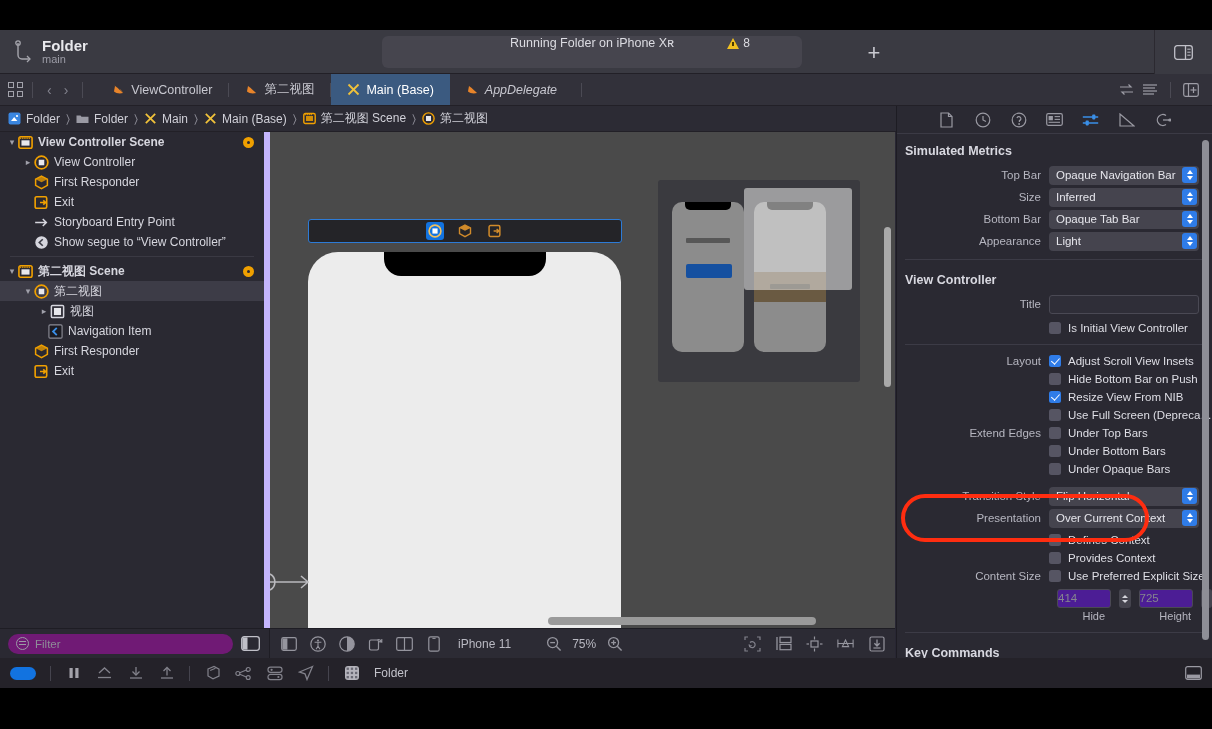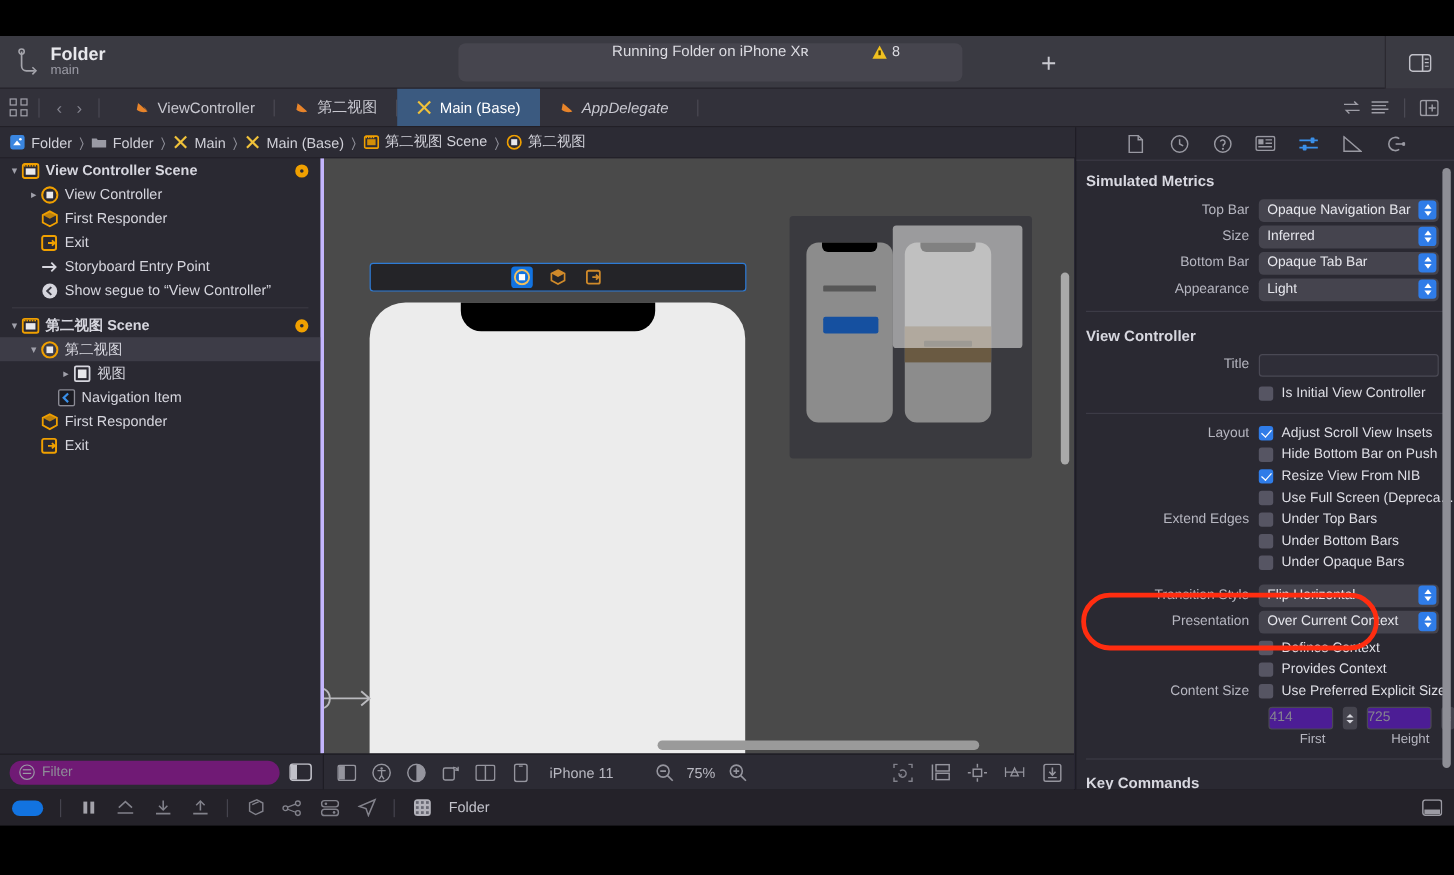--- a/index.html
+++ b/index.html
@@ -102,21 +102,21 @@
     display: flex; align-items: center;
   }
   .crumbs { display:flex; align-items:center; padding-left: 8px; gap: 4px; }
   .crumb { display:flex; align-items:center; gap:5px; color:#d0d0d8; font-size:12px; }
   .crumb-sep { color:#8f8f99; font-size:12px; margin: 0 2px; }
   .jump-right { margin-left:auto; display:flex; align-items:center; gap:6px; padding-right:10px; }
   .jump-right .chev2 { color:#9a9aa4; font-size:11px; }
   
   .navigator {
     position: absolute; left: 0; top: 102px; width: 270px; height: 496px;
-    background: #2a2932; border-right: 3px solid #c4b5fd;
+    background: #2a2932; border-right: 6px solid #c4b5fd;
     overflow: hidden;
   }
   .outline-row {
     display: flex; align-items: center; height: 20px; padding-left: 6px;
     color: #d6d6de; font-size: 12px; white-space: nowrap; position: relative;
   }
   .outline-row.selected { background: #3d3c47; }
   .disc {
     width: 12px; text-align: center; color: #a0a0aa; font-size: 9px; flex: none;
   }
@@ -574,21 +574,21 @@
       <span class="disc open"></span>
       <span class="row-ico">
         <svg width="15" height="15" viewBox="0 0 13 13">
               <circle cx="6.5" cy="6.5" r="5.5" fill="none" stroke="#f0a000" stroke-width="1.5"></circle>
               <rect x="4.1" y="4.1" width="4.8" height="4.8" fill="#e8e8ec"></rect>
             </svg>
       </span>
       <span>第二视图</span>
     </div>
 
-    <div class="outline-row" style="padding-left:49px">
+    <div class="outline-row" style="padding-left:38px">
       <span class="disc closed"></span>
       <span class="row-ico">
         <svg width="15" height="15" viewBox="0 0 13 13">
               <rect x="1.2" y="1.2" width="10.6" height="10.6" rx="1" fill="none" stroke="#d6d6de" stroke-width="1.3"></rect>
               <rect x="3.4" y="3.4" width="6.2" height="6.2" fill="#e8e8ec"></rect>
             </svg>
       </span>
       <span>视图</span>
     </div>
 
@@ -997,21 +997,21 @@
               <i class="up"></i>
               <i class="dn"></i>
             </span>
         <span class="numfield">725</span>
         <span class="numstep">
               <i class="up"></i>
               <i class="dn"></i>
             </span>
       </div>
       <div class="size-caps">
-        <span class="size-cap">First</span>
+        <span class="size-cap">Hide</span>
         <span class="size-cap">Height</span>
       </div>
 
       <div class="hr" style="margin-top:10px"></div>
       <div class="sec-title">Key Commands</div>
 
       <div class="redring"></div>
       <div class="insp-vscroll"></div>
     </div>
   </div>

